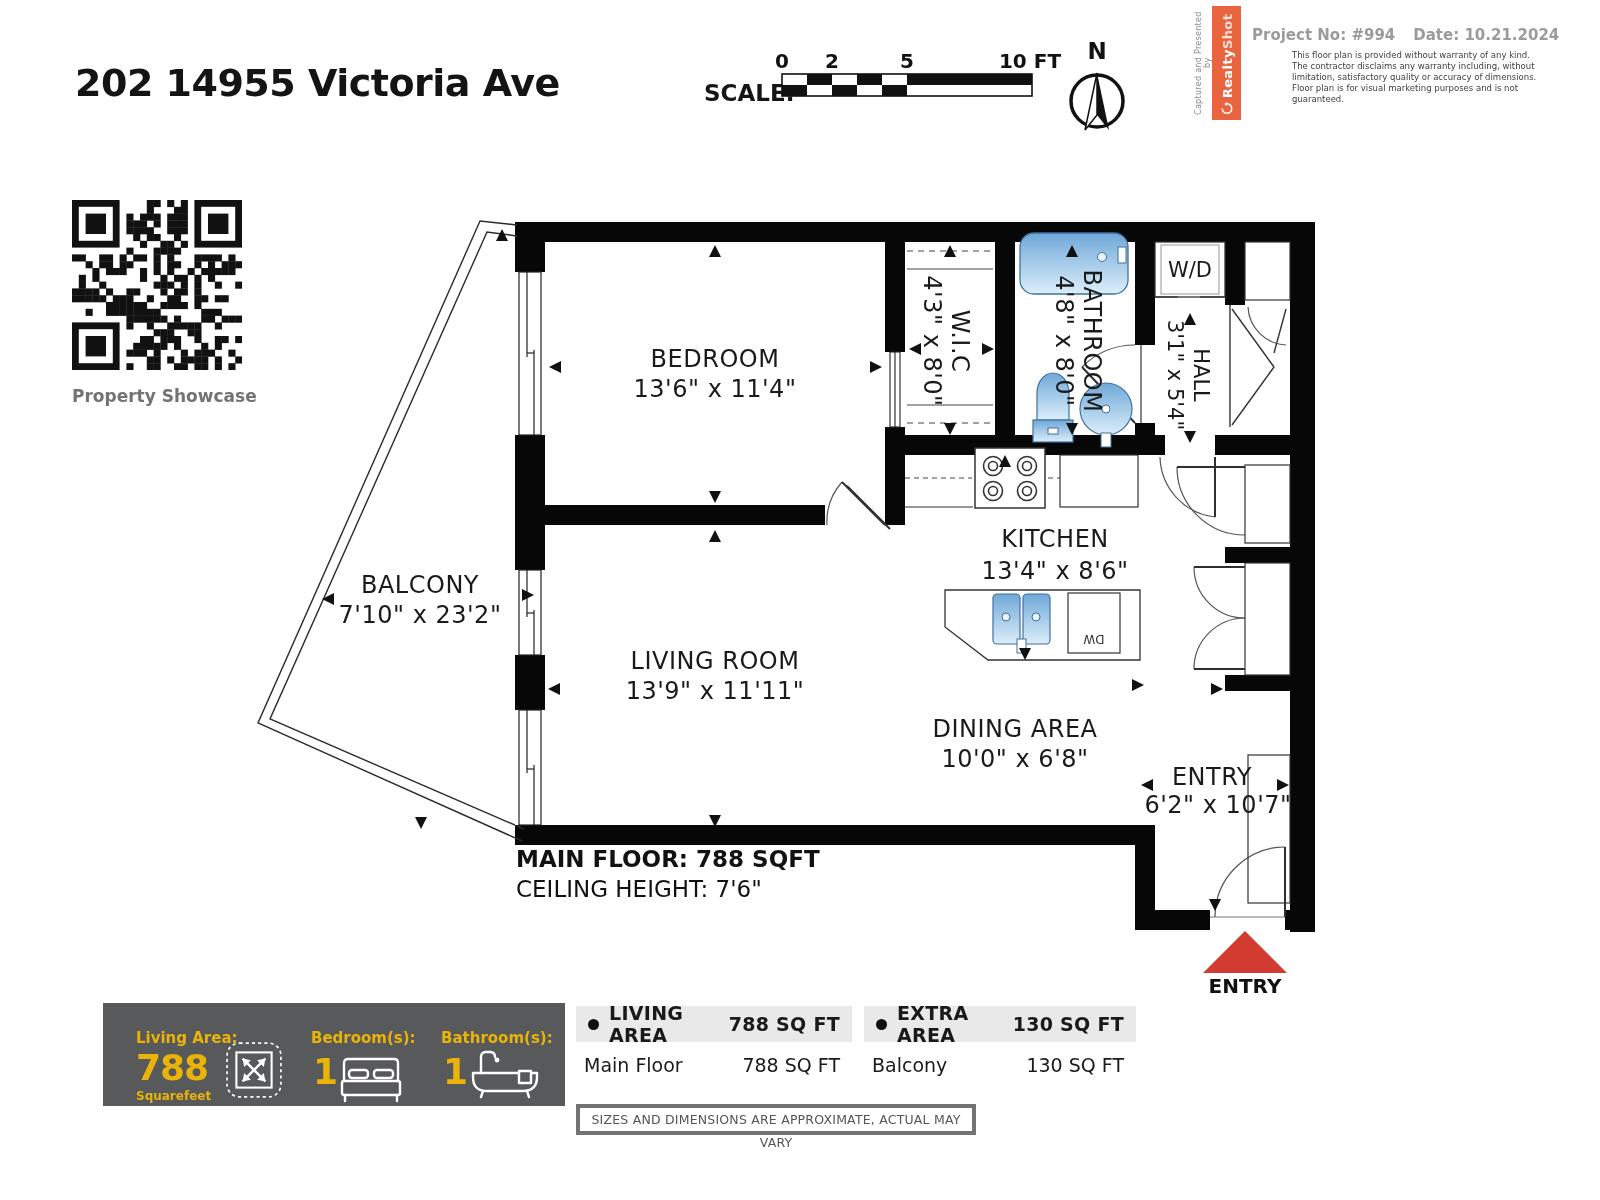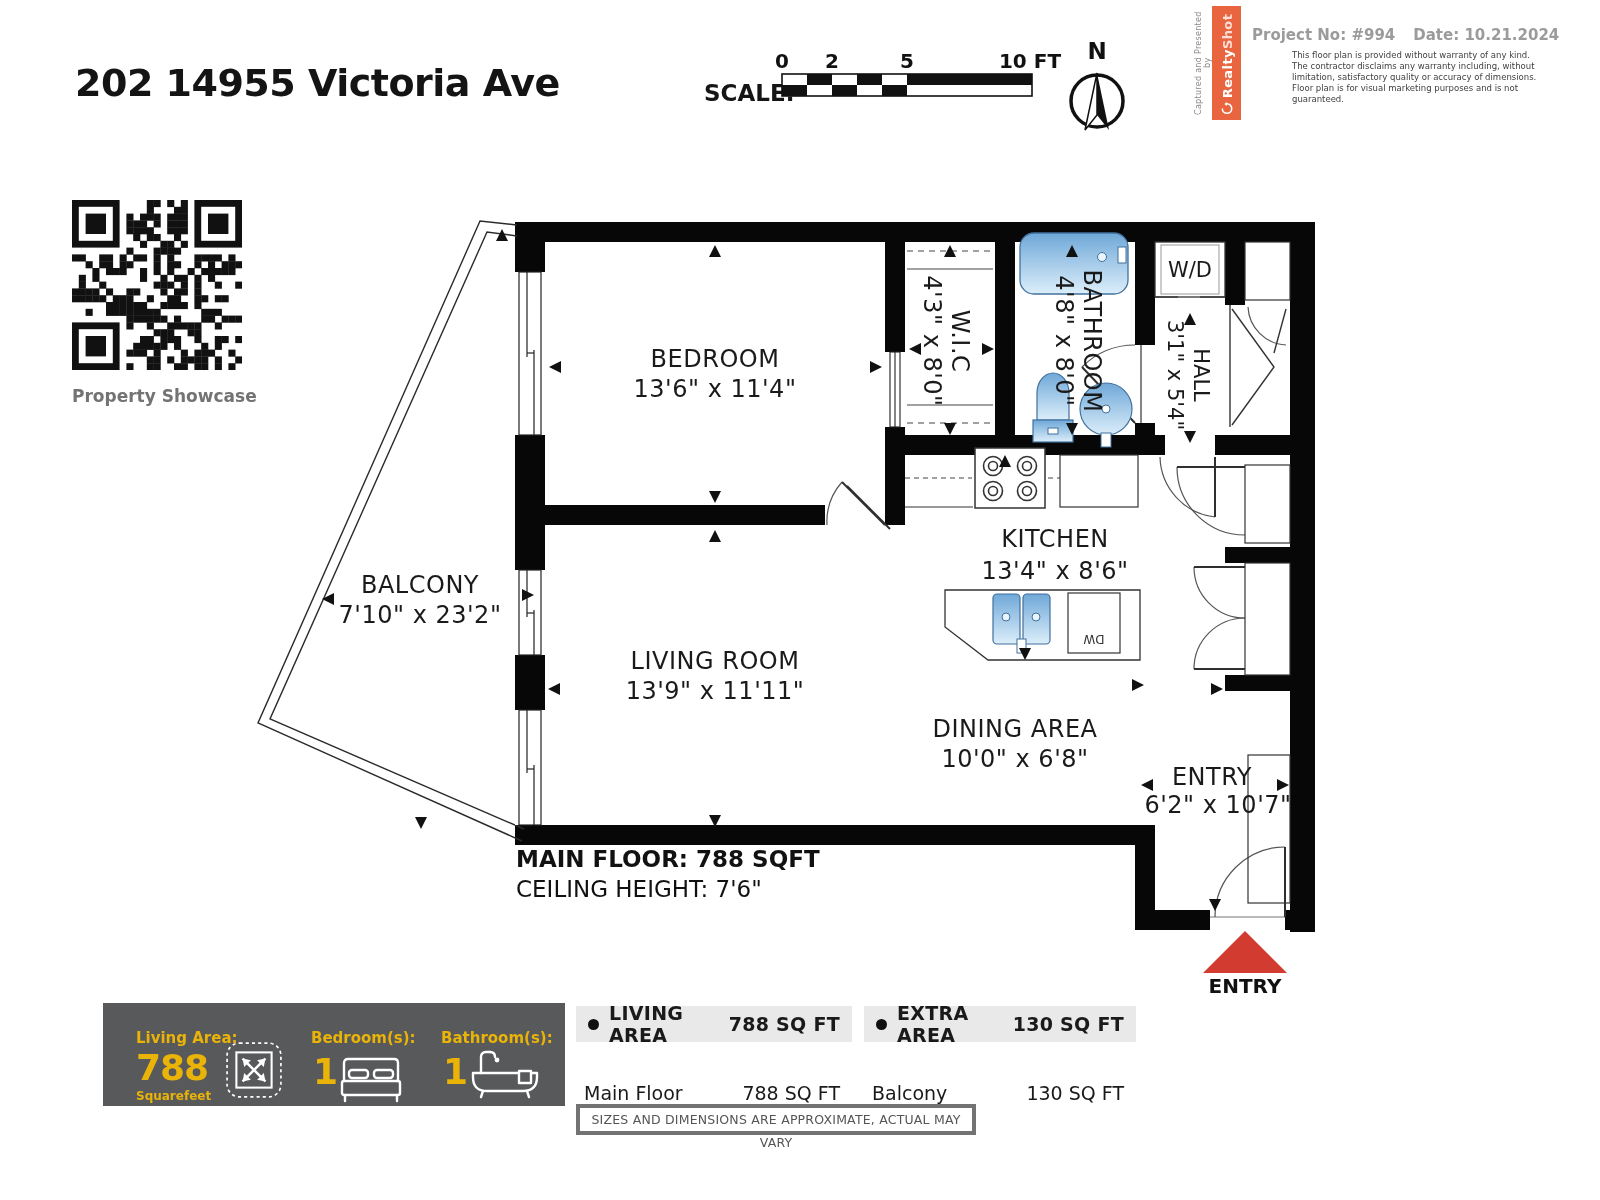--- a/index.html
+++ b/index.html
@@ -48,21 +48,21 @@
   #summary .big{position:absolute;font-size:36px;font-weight:700;letter-spacing:-1px;}
   #summary .unit{position:absolute;font-size:12px;font-weight:700;}
 
   
   .tbl{position:absolute;font-size:19px;color:#1a1a1a;}
   .tbl-head{display:flex;justify-content:space-between;align-items:center;background:#e9e9e9;
             font-weight:700;padding:0 12px;height:36px;}
   .tbl-head .dot{width:11px;height:11px;border-radius:50%;background:#111;margin-right:10px;flex:0 0 auto;}
   .tbl-head .hl{flex:1 1 auto;text-align:left;letter-spacing:.3px;}
   .tbl-head .hv{flex:0 0 auto;letter-spacing:.3px;}
-  .tbl-row{display:flex;justify-content:space-between;padding:0 12px 0 8px;margin-top:40px;}
+  .tbl-row{display:flex;justify-content:space-between;padding:0 12px 0 8px;margin-top:12px;}
 
   #footnote{left:576px;top:1104px;width:392px;height:23px;border:4px solid #737373;
             font-size:12.5px;color:#555;text-align:center;line-height:23px;letter-spacing:.2px;}
 </style>
 </head>
 <body>
 
 <div id="page">
 
   <div class="abs" id="address">

